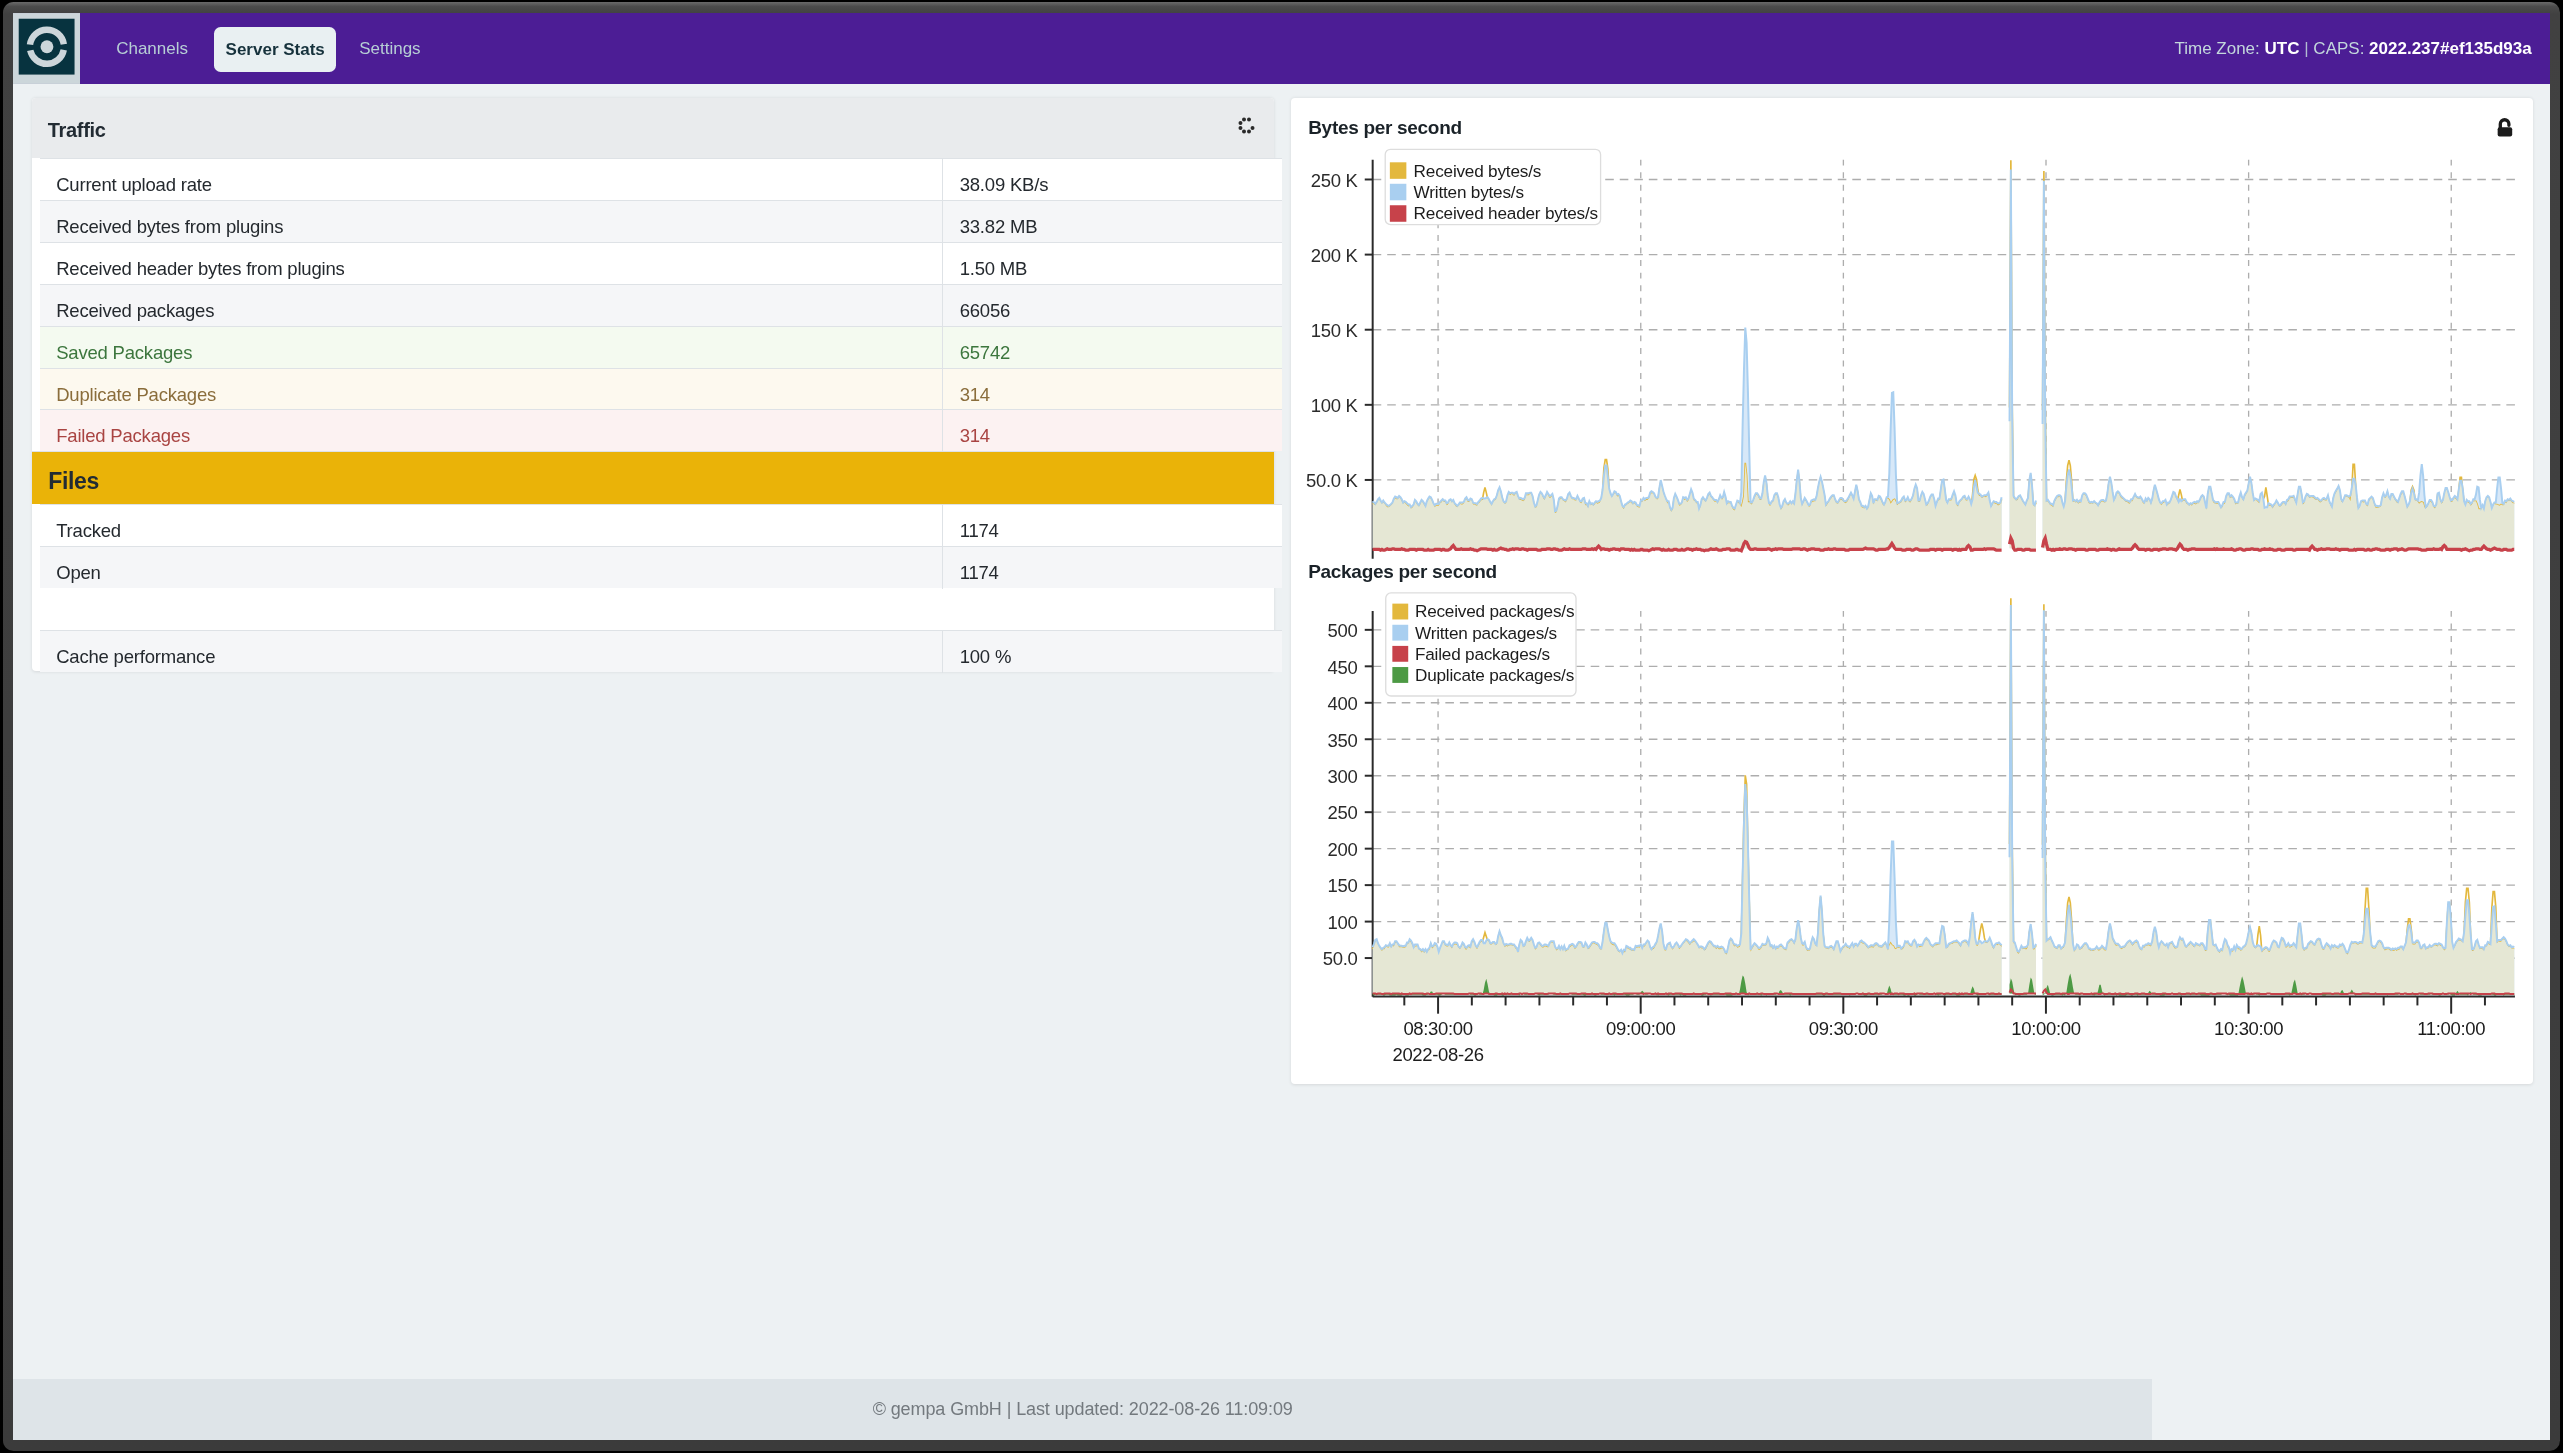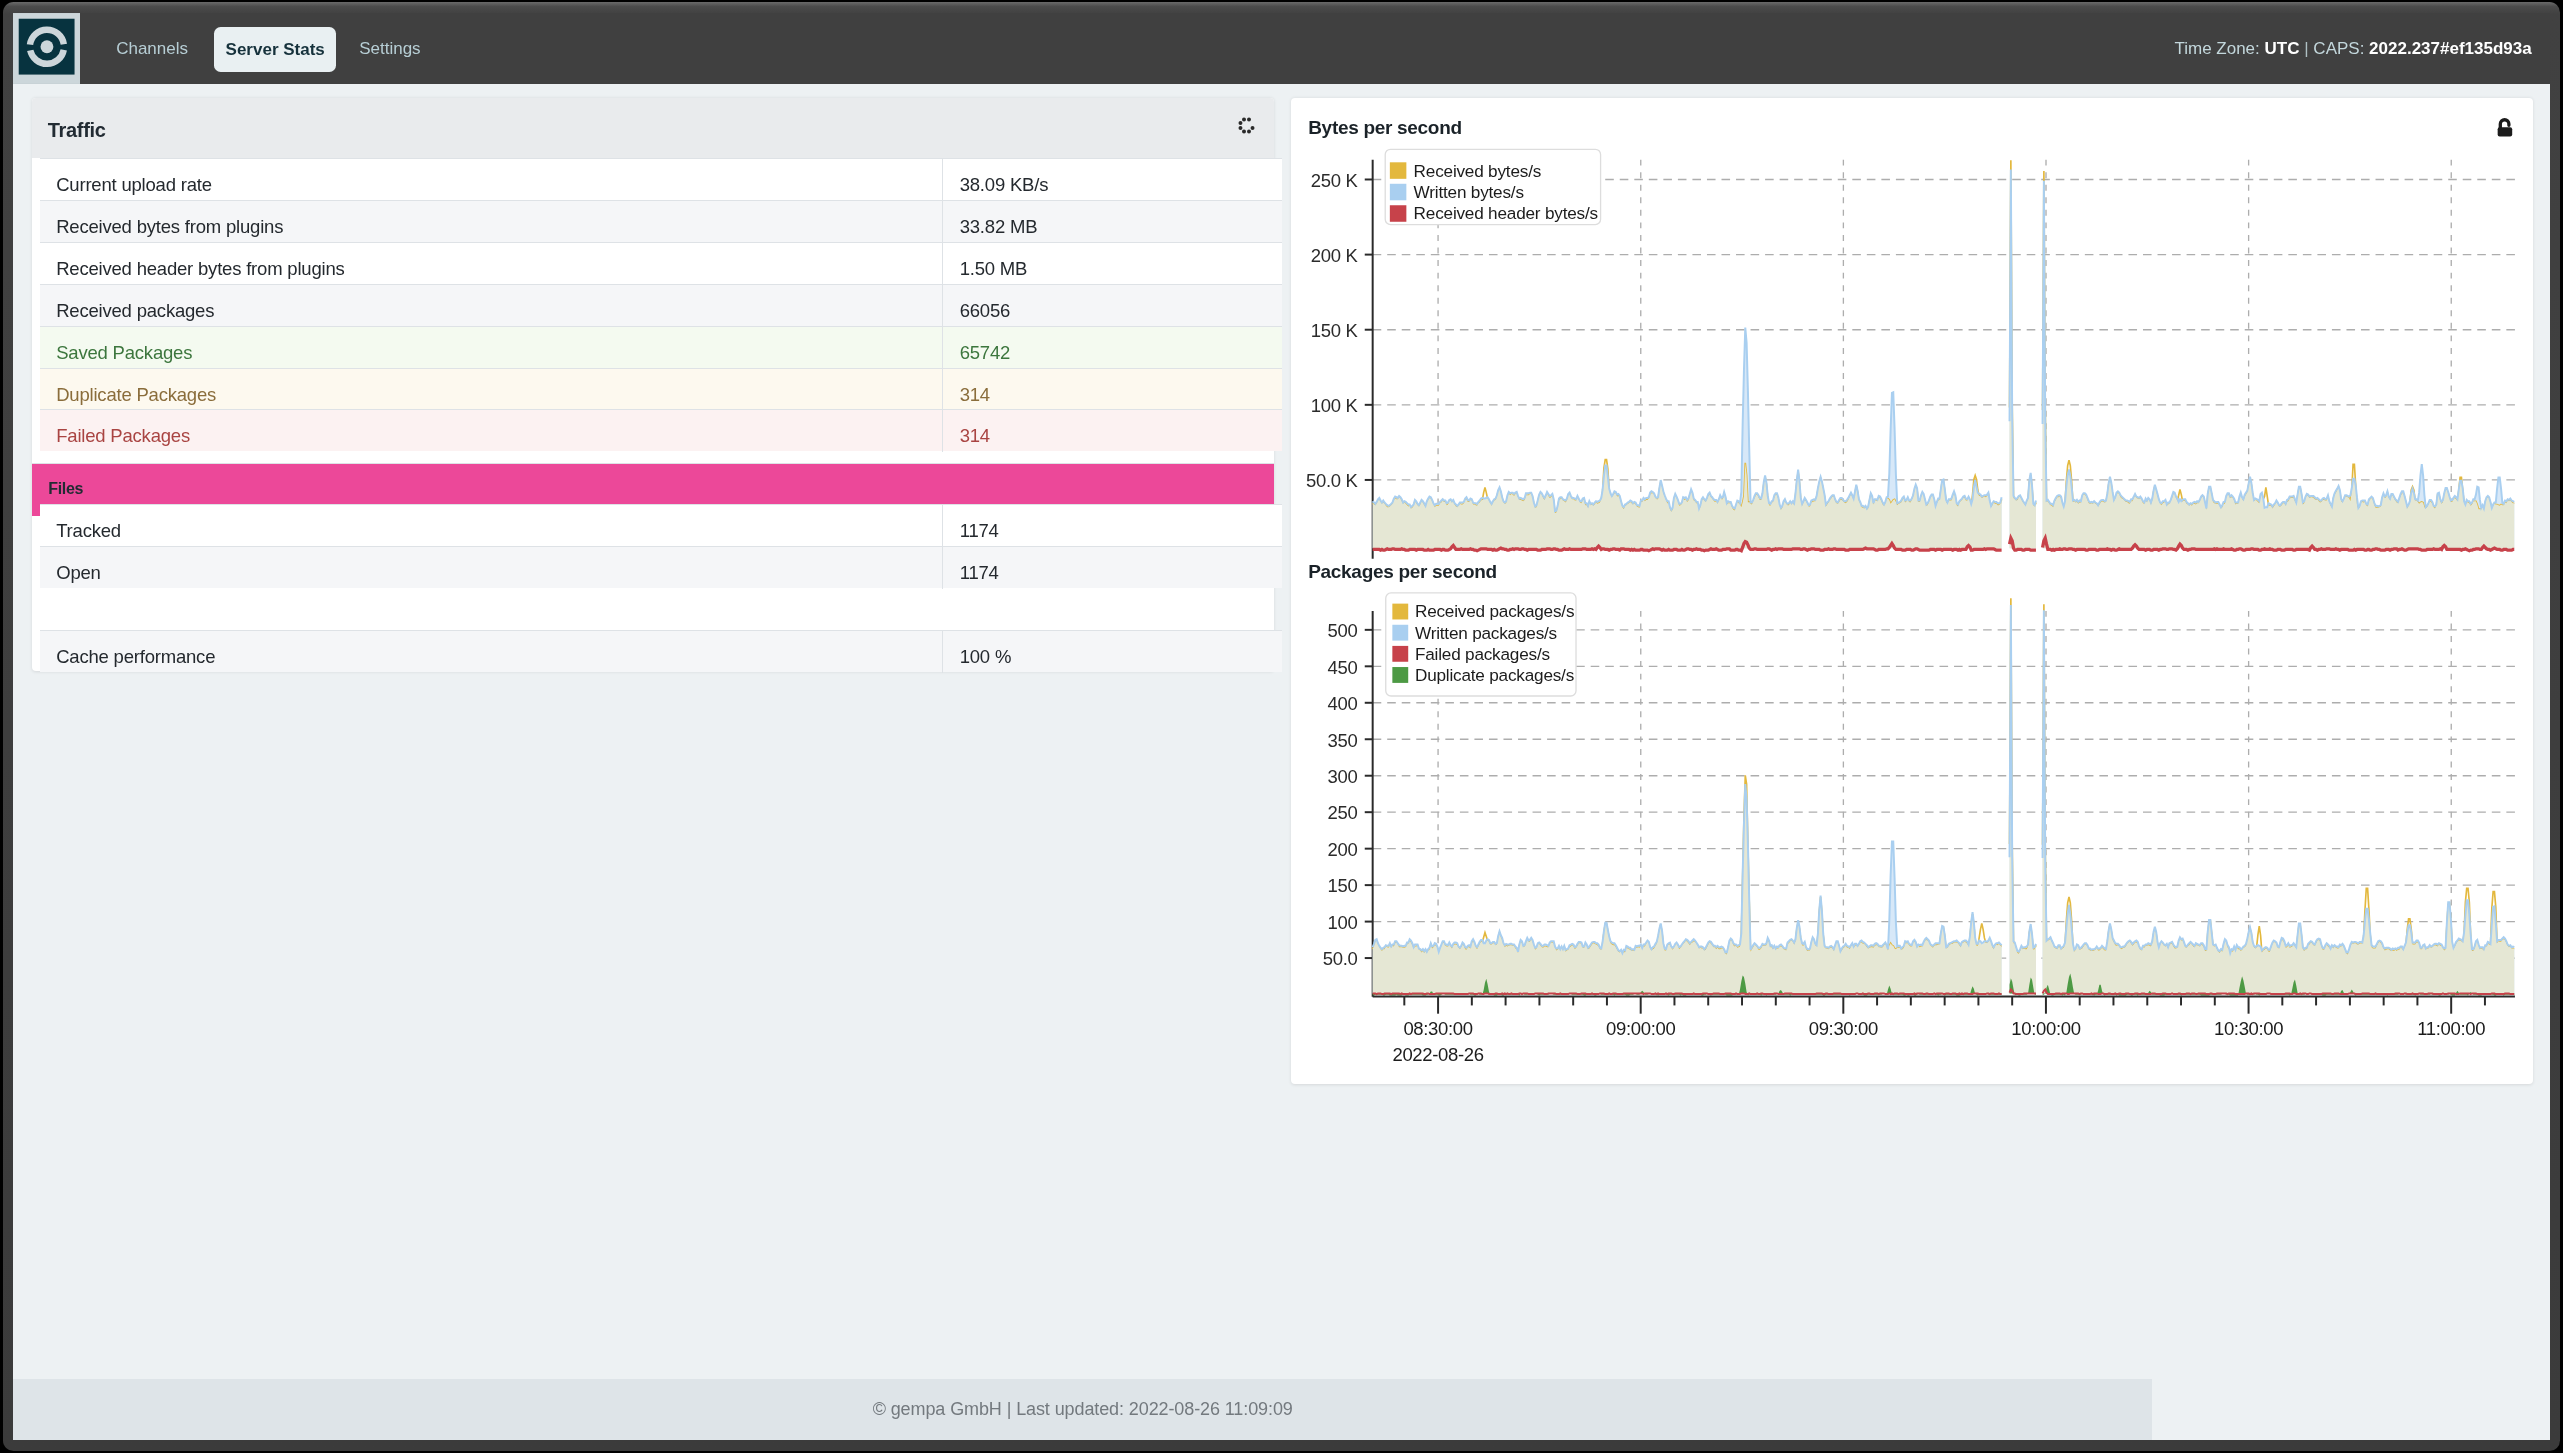--- a/index.html
+++ b/index.html
@@ -1,31 +1,31 @@
 <!DOCTYPE html>
 <html style="font-size:10.6px"><head><meta charset="utf-8"><style>
 * { margin:0; padding:0; box-sizing:border-box; }
 html,body { width:2563px; height:1453px; background:#000; font-family:"Liberation Sans", sans-serif; }
 #frame { position:absolute; left:2.6px; top:2px; width:2557px; height:1449px; border-radius:10.6px;
   background:linear-gradient(180deg,#6a6a6a 0,#4b4b4b 4.6px,#414141 12px,#3b3b3b 100%); }
 #content { position:absolute; left:13.2px; top:13.2px; width:2537px; height:1427px; background:#edf1f3; overflow:hidden; }
-#nav { position:absolute; left:0; top:0; width:2537px; height:71px; background:#404040; }
+#nav { position:absolute; left:0; top:0; width:2537px; height:71px; background:#4c1d95; }
 #logo { position:absolute; left:0; top:0; }
 .navlink { position:absolute; top:0; height:71px; line-height:71px; font-size:17px; color:#b7ced5; }
 #pill { position:absolute; left:201px; top:14px; width:122px; height:45px; background:#e9f0f2; border-radius:6.6px;
   font-size:17px; font-weight:bold; color:#16323c; text-align:center; line-height:45px; }
 #navright { position:absolute; right:18.5px; top:0; height:71px; line-height:71px; font-size:17px; color:#c3d7dc; }
 #navright b { color:#ffffff; }
 .panel { position:absolute; background:#fff; border-radius:4px; box-shadow:0 0.7px 3.3px rgba(0,0,0,0.10); }
 #tpanel { left:18.5px; top:85px; width:1242px; height:573px; }
 #cpanel { left:1278px; top:85px; width:1242px; height:986px; }
 #thdr { position:absolute; left:0; top:0; width:100%; height:60px; background:#e9ebed; border-radius:4px 4px 0 0; }
 #thdr span { position:absolute; left:16px; top:20.5px; font-size:20px; letter-spacing:-0.3px; font-weight:bold; color:#222b33; }
-.sechdr { position:absolute; left:0; width:100%; background:#ec4899; border-top:1.3px solid #dee2e6;
-  font-size:16px; letter-spacing:-0.3px; font-weight:bold; color:#222b33; padding:16px 0 0 16.5px;margin-top:12px; }
+.sechdr { position:absolute; left:0; width:100%; background:#eab308; border-top:1.3px solid #dee2e6;
+  font-size:23px; letter-spacing:-0.3px; font-weight:bold; color:#222b33; padding:16px 0 0 16.5px; }
 .row { position:absolute; left:0; width:100%; border-top:1.3px solid #dee2e6; font-size:18.5px; letter-spacing:-0.2px;margin-left:8px; }
 .row .lbl { position:absolute; left:16.5px; top:15px; }
 .row .val { position:absolute; left:920px; top:15px; }
 .row::after { content:""; position:absolute; left:902px; top:0; bottom:-1.3px; width:1.3px; background:#dee2e6; }
 #spinner { position:absolute; left:1204px; top:16.5px; }
 .ctitle { position:absolute; font-size:19px; letter-spacing:-0.3px; font-weight:bold; color:#1a2228; }
 #footer { position:absolute; left:0; top:1366px; width:2139px; height:61px; background:#dee4e8; }
 #footer div { width:100%; text-align:center; font-size:18px; letter-spacing:-0.1px; color:#73797e; line-height:61px; }
 </style></head>
 <body>

